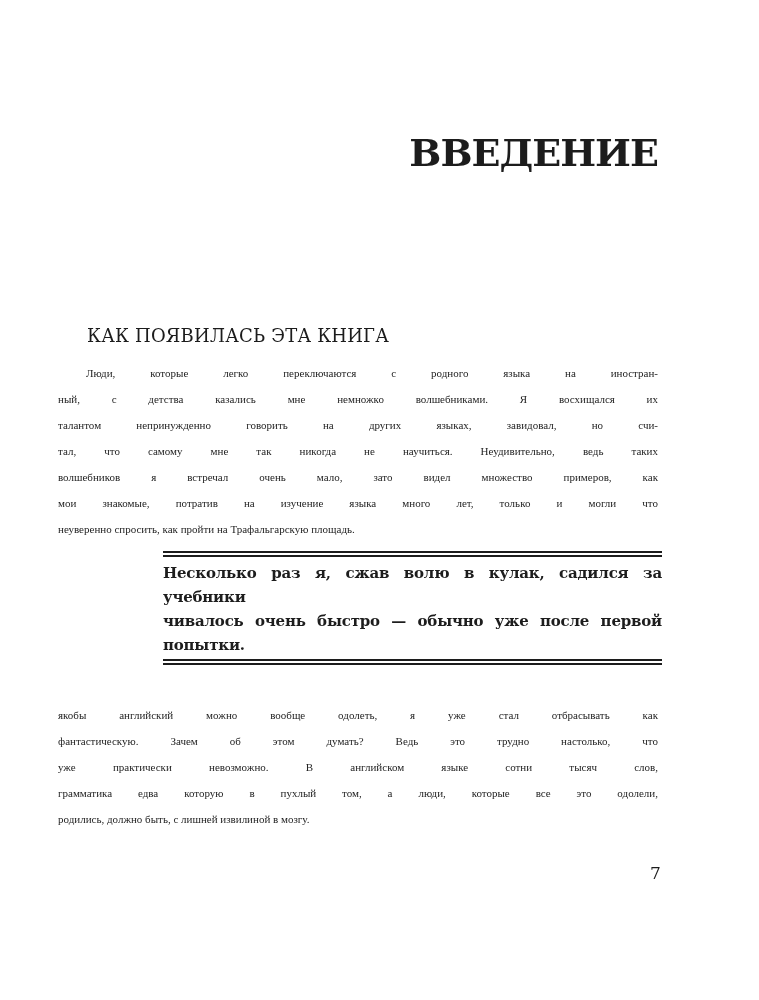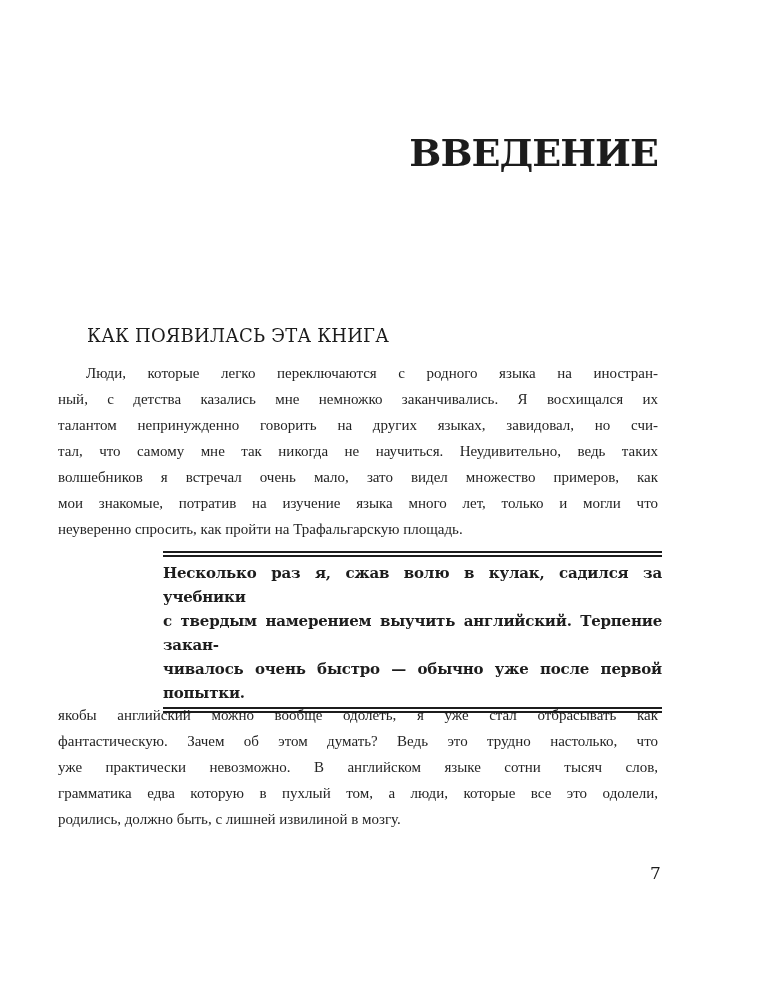--- a/index.html
+++ b/index.html
@@ -42,21 +42,21 @@
     color: #1c1c1c;
     white-space: nowrap;
     margin-left: 19px;
   }
   
   .para {
     position: absolute;
     left: 58px;
     width: 600px;
     font-family: "Liberation Serif", serif;
-    font-size: 15px;
+    font-size: 11px;
     line-height: 26px;
     color: #242424;
   }
   .para-1 { top: 360px; }
   .para-2 { top: 702px; }
   .tline {
     text-align: justify;
     text-align-last: justify;
     white-space: normal;
   }
@@ -93,31 +93,30 @@
 <body>
 
 <div class="page">
 
   <div class="chapter-title">ВВЕДЕНИЕ</div>
 
   <div class="section-heading">КАК ПОЯВИЛАСЬ ЭТА КНИГА</div>
 
   <div class="para para-1">
       <div class="tline first">Люди, которые легко переключаются с родного языка на иностран-</div>
-      <div class="tline">ный, с детства казались мне немножко заканчивались. Я восхищался их</div>
+      <div class="tline">ный, с детства казались мне немножко волшебниками. Я восхищался их</div>
       <div class="tline">талантом непринужденно говорить на других языках, завидовал, но счи-</div>
       <div class="tline">тал, что самому мне так никогда не научиться. Неудивительно, ведь таких</div>
       <div class="tline">волшебников я встречал очень мало, зато видел множество примеров, как</div>
       <div class="tline">мои знакомые, потратив на изучение языка много лет, только и могли что</div>
       <div class="tline last">неуверенно спросить, как пройти на Трафальгарскую площадь.</div>
     </div>
 
   <div class="pull-quote">
       <div class="tline first">Несколько раз я, сжав волю в кулак, садился за учебники</div>
-      <div class="tline">с твердым намерением выучить английский. Терпение закан-</div>
       <div class="tline">чивалось очень быстро — обычно уже после первой попытки.</div>
     </div>
 
   <div class="para para-2">
       <div class="tline">якобы английский можно вообще одолеть, я уже стал отбрасывать как</div>
       <div class="tline">фантастическую. Зачем об этом думать? Ведь это трудно настолько, что</div>
       <div class="tline">уже практически невозможно. В английском языке сотни тысяч слов,</div>
       <div class="tline">грамматика едва которую в пухлый том, а люди, которые все это одолели,</div>
       <div class="tline last">родились, должно быть, с лишней извилиной в мозгу.</div>
     </div>

